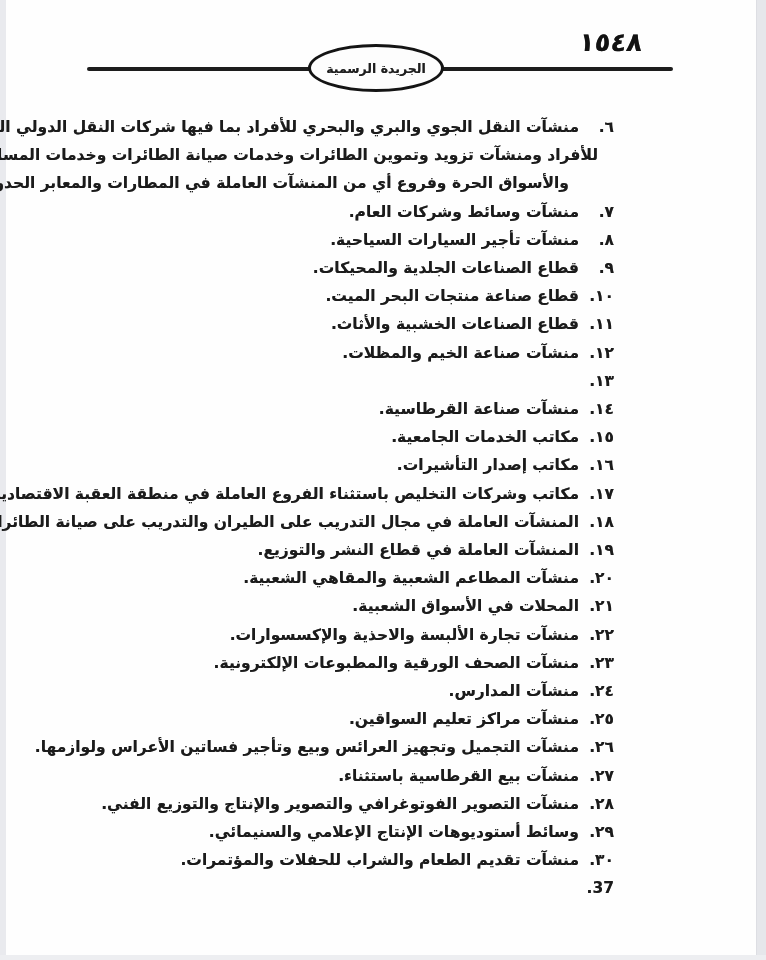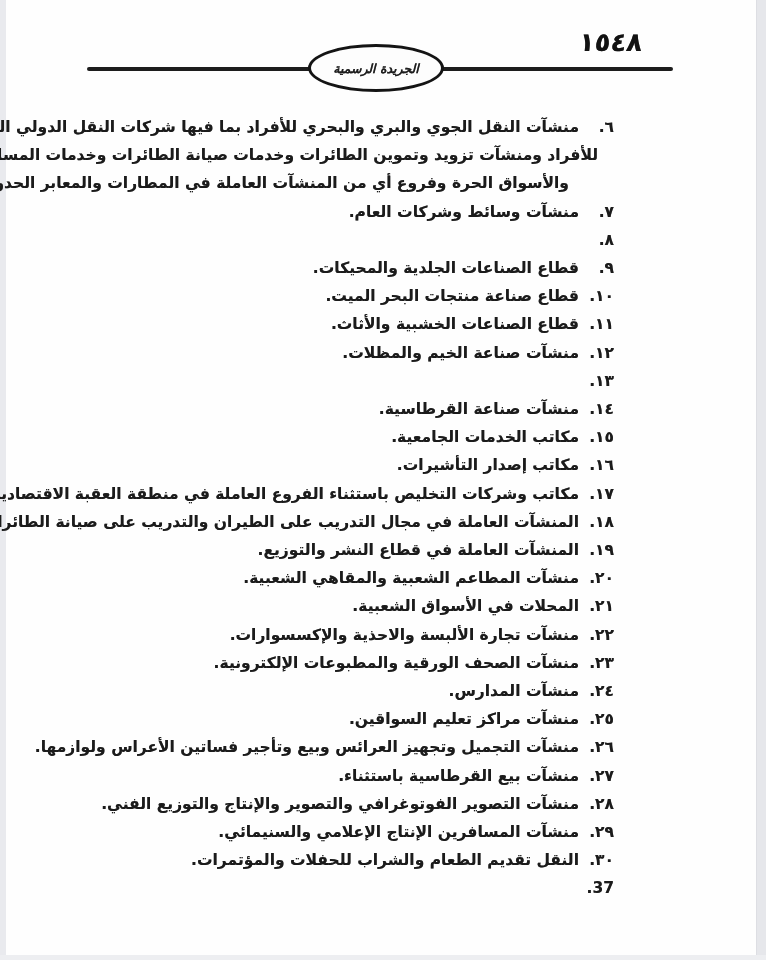--- a/index.html
+++ b/index.html
@@ -49,21 +49,20 @@
     width: 136px;
     height: 48px;
     background: #fdfdfd;
     border: 3px solid #141414;
     border-radius: 50%;
     display: flex;
     align-items: center;
     justify-content: center;
     z-index: 2;
     box-sizing: border-box;
-    font-style: italic;
   }
   .badge .badge-label {
     direction: rtl;
     font-size: 12.5px;
     font-weight: bold;
     color: #1e1e1e;
     white-space: nowrap;
     text-shadow: 0 0 0.5px rgba(20,20,20,0.55);
   }
 
@@ -112,20 +111,21 @@
       </div>
       <div class="row cont-2">
         <span class="txt">والأسواق الحرة وفروع أي من المنشآت العاملة في المطارات والمعابر الحدودية.</span>
       </div>
       <div class="row">
         <span class="num">٧.</span>
         <span class="txt">منشآت وسائط وشركات العام.</span>
       </div>
       <div class="row">
         <span class="num">٨.</span>
+        <span class="txt">منشآت تأجير السيارات السياحية.</span>
       </div>
       <div class="row">
         <span class="num">٩.</span>
         <span class="txt">قطاع الصناعات الجلدية والمحيكات.</span>
       </div>
       <div class="row">
         <span class="num">١٠.</span>
         <span class="txt">قطاع صناعة منتجات البحر الميت.</span>
       </div>
       <div class="row">
@@ -194,23 +194,23 @@
       <div class="row">
         <span class="num">٢٧.</span>
         <span class="txt">منشآت بيع القرطاسية باستثناء.</span>
       </div>
       <div class="row">
         <span class="num">٢٨.</span>
         <span class="txt">منشآت التصوير الفوتوغرافي والتصوير والإنتاج والتوزيع الفني.</span>
       </div>
       <div class="row">
         <span class="num">٢٩.</span>
-        <span class="txt">منشآت المسافرين الإنتاج الإعلامي والسنيمائي.</span>
+        <span class="txt">وسائط أستوديوهات الإنتاج الإعلامي والسنيمائي.</span>
       </div>
       <div class="row">
         <span class="num">٣٠.</span>
-        <span class="txt">النقل تقديم الطعام والشراب للحفلات والمؤتمرات.</span>
+        <span class="txt">منشآت تقديم الطعام والشراب للحفلات والمؤتمرات.</span>
       </div>
       <div class="row">
         <span class="num">37.</span>
       </div>
     </div>
 </div>
 
 </body></html>

